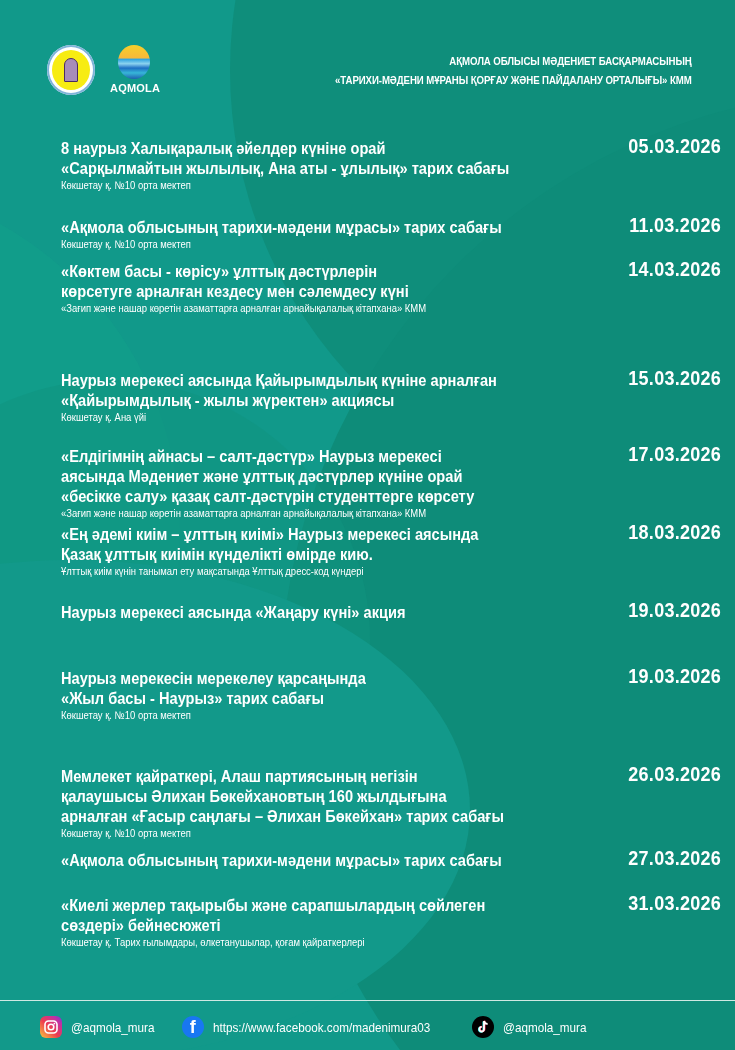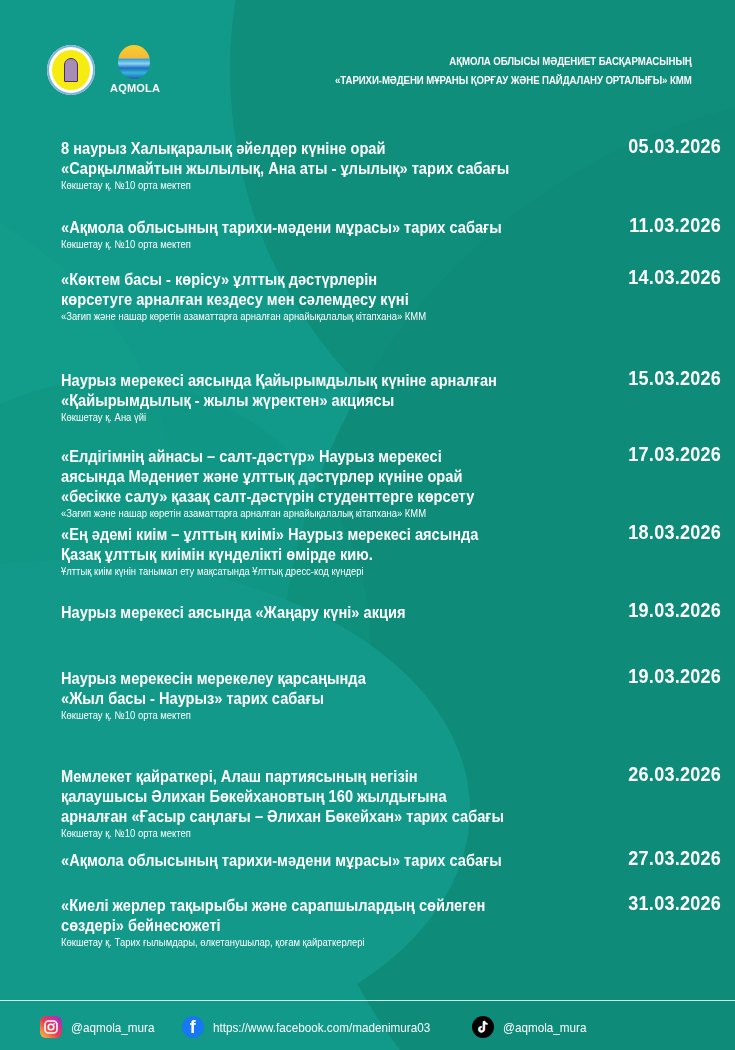--- a/index.html
+++ b/index.html
@@ -104,21 +104,21 @@
       <div class="ev-title">8 наурыз Халықаралық әйелдер күніне орай
 «Сарқылмайтын жылылық, Ана аты - ұлылық» тарих сабағы</div>
       <div class="ev-sub">Көкшетау қ. №10 орта мектеп</div>
       <div class="ev-date">05.03.2026</div>
     </div>
     <div class="event" style="top:79px">
       <div class="ev-title">«Ақмола облысының тарихи-мәдени мұрасы» тарих сабағы</div>
       <div class="ev-sub">Көкшетау қ. №10 орта мектеп</div>
       <div class="ev-date">11.03.2026</div>
     </div>
-    <div class="event" style="top:131px">
+    <div class="event" style="top:123px">
       <div class="ev-title">«Көктем басы - көрісу» ұлттық дәстүрлерін
 көрсетуге арналған кездесу мен сәлемдесу күні</div>
       <div class="ev-sub">«Зағип және нашар көретін азаматтарға арналған арнайықалалық кітапхана» КММ</div>
       <div class="ev-date">14.03.2026</div>
     </div>
     <div class="event" style="top:232px">
       <div class="ev-title">Наурыз мерекесі аясында Қайырымдылық күніне арналған
 «Қайырымдылық - жылы жүректен» акциясы</div>
       <div class="ev-sub">Көкшетау қ. Ана үйі</div>
       <div class="ev-date">15.03.2026</div>

